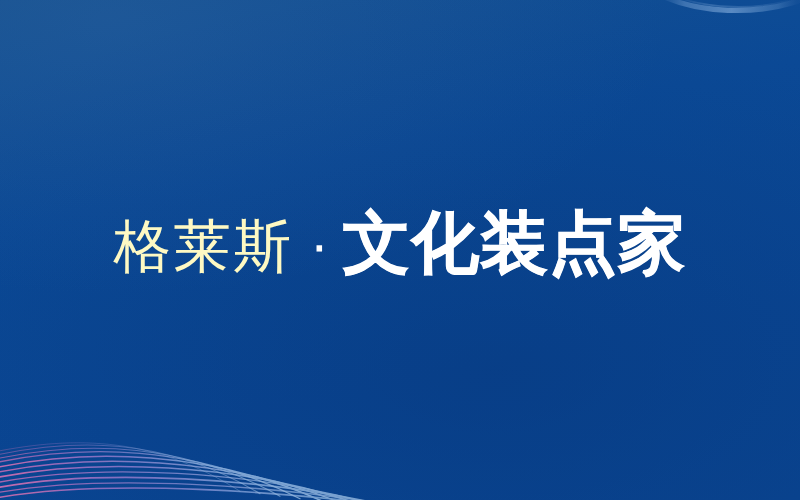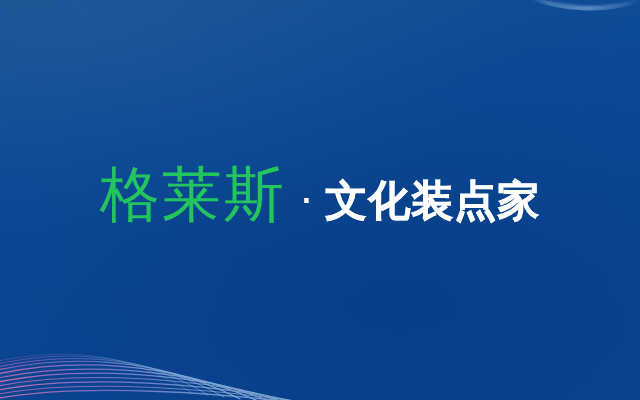--- a/index.html
+++ b/index.html
@@ -53,35 +53,35 @@
   #headline {
     display: flex;
     align-items: baseline;
     justify-content: center;
     white-space: nowrap;
     color: #ffffff;
     line-height: 1;
     transform: translateY(-5px);
   }
   .brand-light {
-    font-size: 60px;
+    font-size: 46px;
     font-weight: 300;
     letter-spacing: 2px;
-    color: #22c55e;
+    color: #fef9c3;
   }
   .sep-dot {
     font-size: 46px;
     font-weight: 400;
     color: #ffffff;
     padding: 0 11px 0 13px;
     position: relative;
     top: -2px;
   }
   .brand-bold {
-    font-size: 42px;
+    font-size: 54px;
     font-weight: 700;
     letter-spacing: 1px;
     color: #ffffff;
     -webkit-text-stroke: 0.7px #ffffff;
   }
 </style>
 </head>
 <body>
 
 <div id="slide" style="background-color: rgb(11, 74, 150);">

